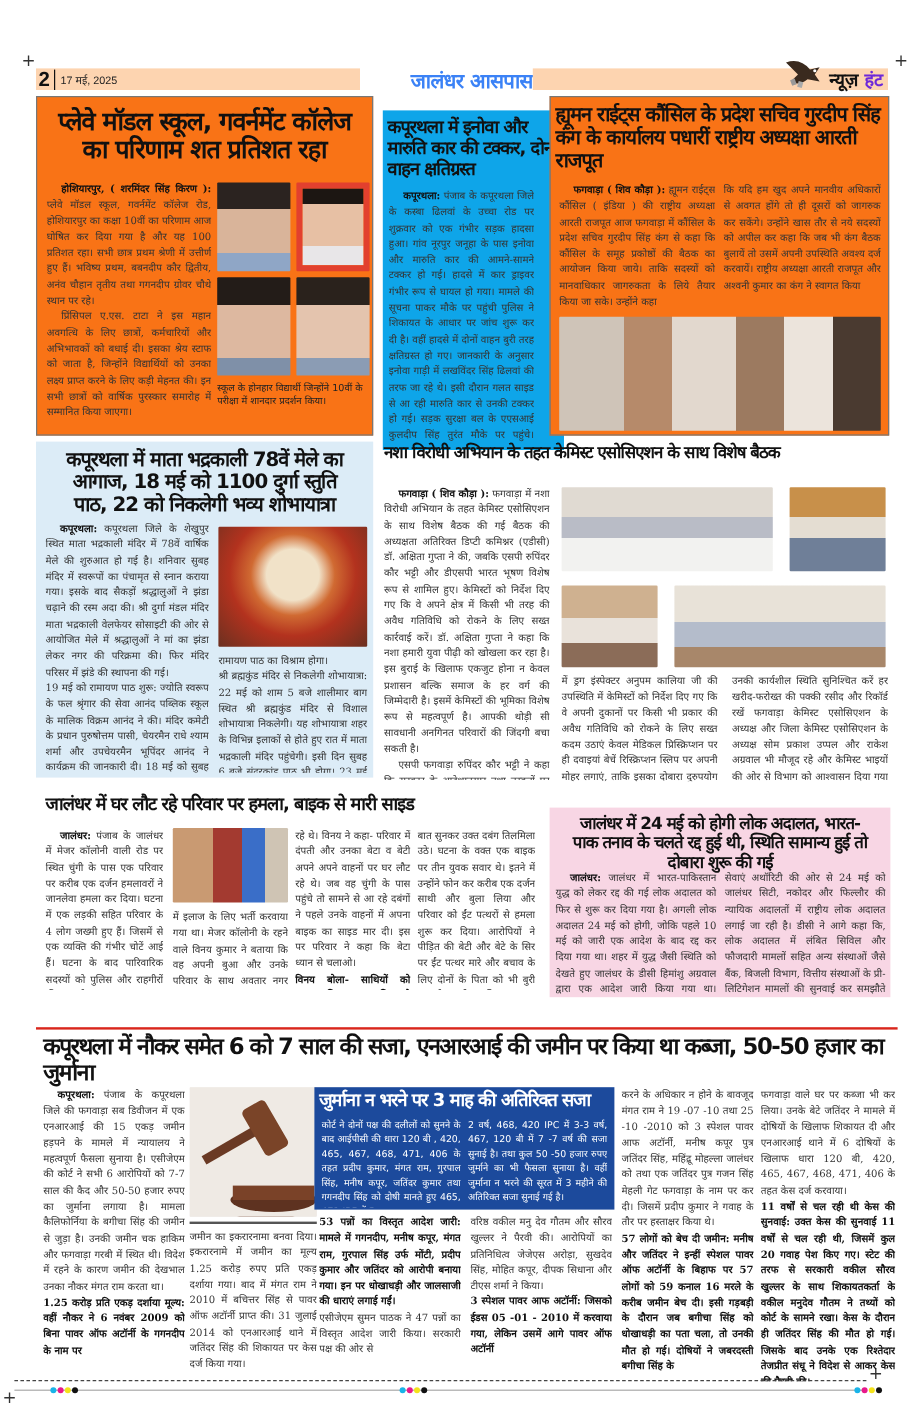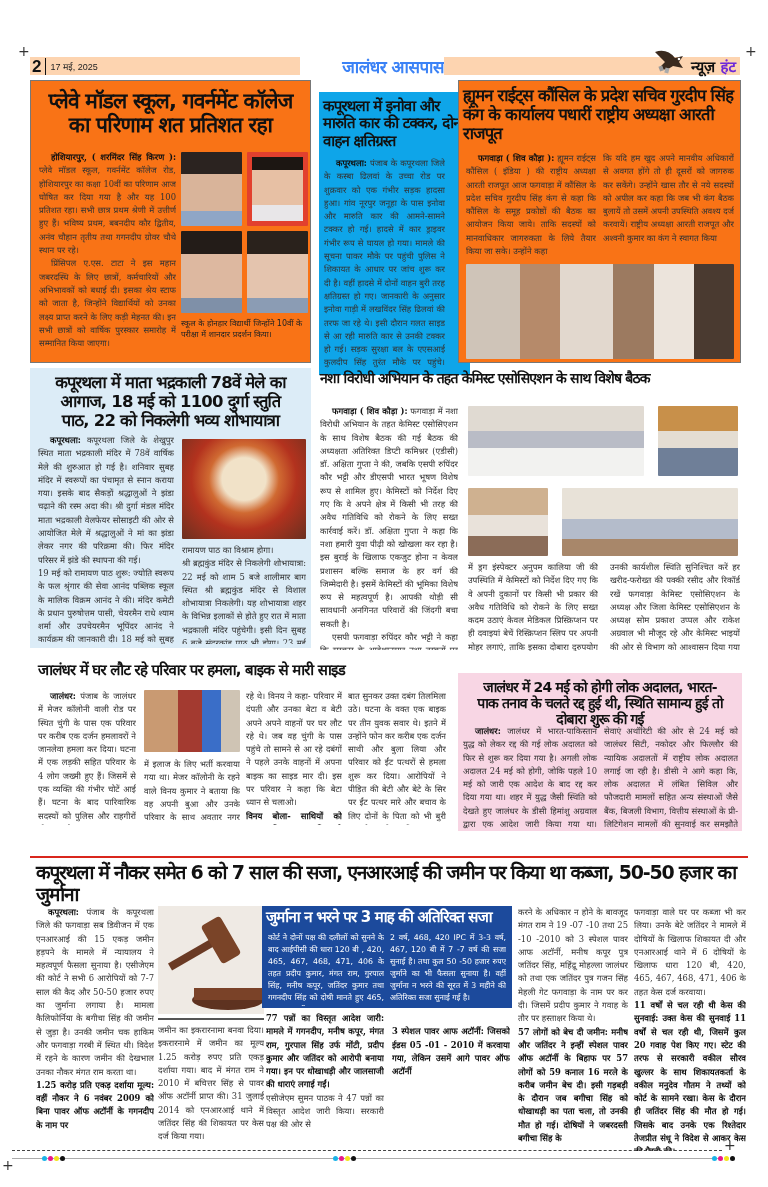--- a/index.html
+++ b/index.html
@@ -48,21 +48,21 @@
       <rect x="12" y="20" width="4" height="5" fill="#aaa" transform="rotate(15 14 22)"></rect>
     </svg>
     <span class="brand"><span>न्यूज़</span> <b>हंट</b></span>
   </div>
 </div>
 
 <div class="box" style="left:30px;top:80px;width:281px;height:283px">
   <div class="head" style="font-size:21px;padding:8px 6px 0">प्लेवे मॉडल स्कूल, गवर्नमेंट कॉलेज का परिणाम शत प्रतिशत रहा</div>
   <div class="body" style="position:absolute;left:8px;top:70px;width:137px;height:210px">
     <b style="padding-left:12px">होशियारपुर, ( शरमिंदर सिंह किरण ):</b> <span>प्लेवे मॉडल स्कूल, गवर्नमेंट कॉलेज रोड, होशियारपुर का कक्षा 10वीं का परिणाम आज घोषित कर दिया गया है और यह 100 प्रतिशत रहा। सभी छात्र प्रथम श्रेणी में उत्तीर्ण हुए हैं। भविष्य प्रथम, बबनदीप कौर द्वितीय, अनंव चौहान तृतीय तथा गगनदीप ग्रोवर चौथे स्थान पर रहे।</span><br>
-    <span style="padding-left:12px"></span><span>प्रिंसिपल ए.एस. टाटा ने इस महान जबरदस्धि के लिए छात्रों, कर्मचारियों और अभिभावकों को बधाई दी। इसका श्रेय स्टाफ को जाता है, जिन्होंने विद्यार्थियों को उनका लक्ष्य प्राप्त करने के लिए कड़ी मेहनत की। इन सभी छात्रों को वार्षिक पुरस्कार समारोह में सम्मानित किया जाएगा।</span>
+    <span style="padding-left:12px"></span><span>प्रिंसिपल ए.एस. टाटा ने इस महान अवगत्धि के लिए छात्रों, कर्मचारियों और अभिभावकों को बधाई दी। इसका श्रेय स्टाफ को जाता है, जिन्होंने विद्यार्थियों को उनका लक्ष्य प्राप्त करने के लिए कड़ी मेहनत की। इन सभी छात्रों को वार्षिक पुरस्कार समारोह में सम्मानित किया जाएगा।</span>
   </div>
   <div class="photo" style="left:150px;top:71px;width:61px;height:74px;background:linear-gradient(#2b2320 0 30%,#d9b49a 30% 80%,#8fa6c6 80%)"></div>
   <div class="photo" style="left:216px;top:71px;width:61px;height:74px;background:linear-gradient(#1c1612 0 20%,#e7c0a4 20% 75%,#e8e6e8 75%);border:5px solid #e2402e"></div>
   <div class="photo" style="left:150px;top:150px;width:61px;height:82px;background:linear-gradient(#231c18 0 28%,#ddb8a0 28% 82%,#7f90a8 82%)"></div>
   <div class="photo" style="left:216px;top:150px;width:61px;height:82px;background:linear-gradient(#2a221c 0 28%,#e4c4ae 28% 82%,#8b9cb4 82%)"></div>
   <div class="cap" style="position:absolute;left:150px;top:237px;width:128px">स्कूल के होनहार विद्यार्थी जिन्होंने 10वीं के परीक्षा में शानदार प्रदर्शन किया।</div>
 </div>
 
 <div class="abs" style="left:319px;top:92px;width:151px;height:283px;background:#0ea5e9">
   <div class="head" style="font-size:15px;text-align:left;padding:6px 4px 0 4px">कपूरथला में इनोवा और मारुति कार की टक्कर, दोनों वाहन क्षतिग्रस्त</div>
@@ -162,25 +162,25 @@
   <div class="hr" style="left:128px;top:156px;width:106px;background:#555;height:2px"></div>
   <div class="body" style="position:absolute;left:128px;top:162px;width:106px;height:127px">
     <span>जमीन का इकरारनामा बनवा दिया। इकरारनामे में जमीन का मूल्य 1.25 करोड़ रुपए प्रति एकड़ दर्शाया गया। बाद में मंगत राम ने 2010 में बचित्तर सिंह से पावर ऑफ अटॉर्नी प्राप्त की। 31 जुलाई 2014 को एनआरआई थाने में जतिंदर सिंह की शिकायत पर केस दर्ज किया गया।</span>
   </div>
   <div class="abs" style="left:232px;top:44px;width:250px;height:102px;background:#1c4a9c;color:#fff">
     <div class="head" style="font-size:15px;color:#fff;text-align:left;padding:3px 4px 0">जुर्माना न भरने पर 3 माह की अतिरिक्त सजा</div>
     <div class="body" style="position:absolute;left:6px;top:26px;width:116px;height:74px;color:#fff;font-family:'DejaVu Sans',sans-serif;font-size:7.8px;line-height:12px">कोर्ट ने दोनों पक्ष की दलीलों को सुनने के बाद आईपीसी की धारा 120 बी , 420, 465, 467, 468, 471, 406 के तहत प्रदीप कुमार, मंगत राम, गुरपाल सिंह, मनीष कपूर, जतिंदर कुमार तथा गगनदीप सिंह को दोषी मानते हुए 465, 471 IPC में 2 -</div>
     <div class="body" style="position:absolute;left:128px;top:26px;width:116px;height:74px;color:#fff;font-family:'DejaVu Sans',sans-serif;font-size:7.8px;line-height:12px">2 वर्ष, 468, 420 IPC में 3-3 वर्ष, 467, 120 बी में 7 -7 वर्ष की सजा सुनाई है। तथा कुल 50 -50 हजार रुपए जुर्माने का भी फैसला सुनाया है। वहीं जुर्माना न भरने की सूरत में 3 महीने की अतिरिक्त सजा सुनाई गई है।</div>
   </div>
   <div class="body" style="position:absolute;left:236px;top:150px;width:118px;height:139px">
-    <b>77 पन्नों का विस्तृत आदेश जारी: मामले में गगनदीप, मनीष कपूर, मंगत राम, गुरपाल सिंह उर्फ मोंटी, प्रदीप कुमार और जतिंदर को आरोपी बनाया गया। इन पर धोखाधड़ी और जालसाजी की धाराएं लगाई गईं।</b><br>
+    <b>53 पन्नों का विस्तृत आदेश जारी: मामले में गगनदीप, मनीष कपूर, मंगत राम, गुरपाल सिंह उर्फ मोंटी, प्रदीप कुमार और जतिंदर को आरोपी बनाया गया। इन पर धोखाधड़ी और जालसाजी की धाराएं लगाई गईं।</b><br>
     <span>एसीजेएम सुमन पाठक ने 47 पन्नों का विस्तृत आदेश जारी किया। सरकारी पक्ष की ओर से</span>
   </div>
   <div class="body" style="position:absolute;left:362px;top:150px;width:118px;height:139px">
-    <br>
+    <span>वरिष्ठ वकील मनु देव गौतम और सौरव खुल्लर ने पैरवी की। आरोपियों का प्रतिनिधित्व जेजेएस अरोड़ा, सुखदेव सिंह, मोहित कपूर, दीपक सिधाना और टीएस शर्मा ने किया।</span><br>
     <b>3 स्पेशल पावर आफ अटॉर्नी: जिसको ईडस 05 -01 - 2010 में करवाया गया, लेकिन उसमें आगे पावर ऑफ अटॉर्नी</b>
   </div>
   <div class="body" style="position:absolute;left:488px;top:44px;width:110px;height:245px">
     <span>करने के अधिकार न होने के बावजूद मंगत राम ने 19 -07 -10 तथा 25 -10 -2010 को 3 स्पेशल पावर आफ अटॉर्नी, मनीष कपूर पुत्र जतिंदर सिंह, महिंद्रू मोहल्ला जालंधर को तथा एक जतिंदर पुत्र गजन सिंह मेहली गेट फगवाड़ा के नाम पर कर दी। जिसमें प्रदीप कुमार ने गवाह के तौर पर हस्ताक्षर किया थे।</span><br>
     <b>57 लोगों को बेच दी जमीन: मनीष और जतिंदर ने इन्हीं स्पेशल पावर ऑफ अटॉर्नी के बिहाफ पर 57 लोगों को 59 कनाल 16 मरले के करीब जमीन बेच दी। इसी गड़बड़ी के दौरान जब बगीचा सिंह को धोखाधड़ी का पता चला, तो उनकी मौत हो गई। दोषियों ने जबरदस्ती बगीचा सिंह के</b>
   </div>
   <div class="body" style="position:absolute;left:604px;top:44px;width:112px;height:245px">
     <span>फगवाड़ा वाले घर पर कब्जा भी कर लिया। उनके बेटे जतिंदर ने मामले में दोषियों के खिलाफ शिकायत दी और एनआरआई थाने में 6 दोषियों के खिलाफ धारा 120 बी, 420, 465, 467, 468, 471, 406 के तहत केस दर्ज करवाया।</span><br>
     <b>11 वर्षों से चल रही थी केस की सुनवाई: उक्त केस की सुनवाई 11 वर्षों से चल रही थी, जिसमें कुल 20 गवाह पेश किए गए। स्टेट की तरफ से सरकारी वकील सौरव खुल्लर के साथ शिकायतकर्ता के वकील मनुदेव गौतम ने तथ्यों को कोर्ट के सामने रखा। केस के दौरान ही जतिंदर सिंह की मौत हो गई। जिसके बाद उनके एक रिश्तेदार तेजप्रीत संधू ने विदेश से आकर केस की पैरवी की।</b>
   </div>

